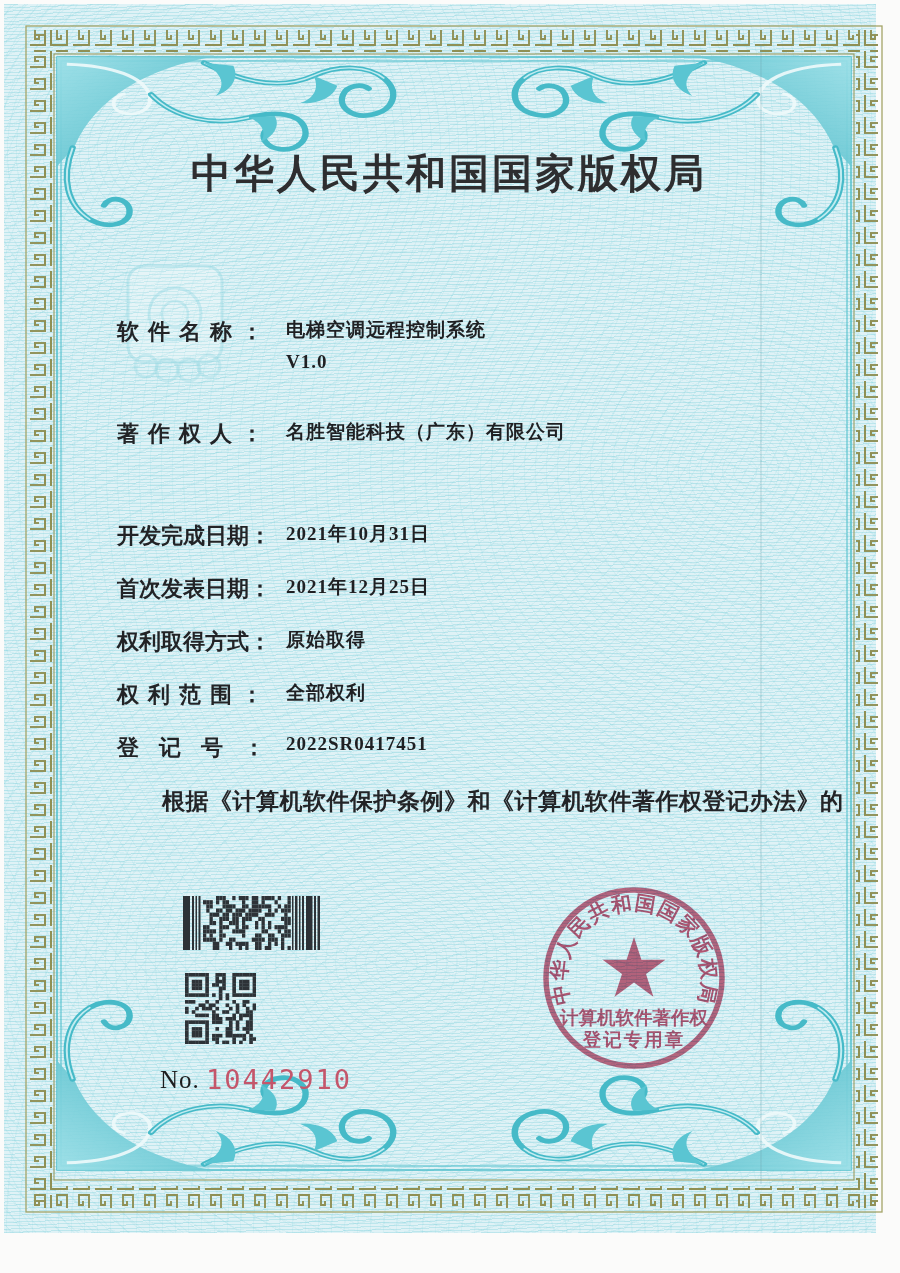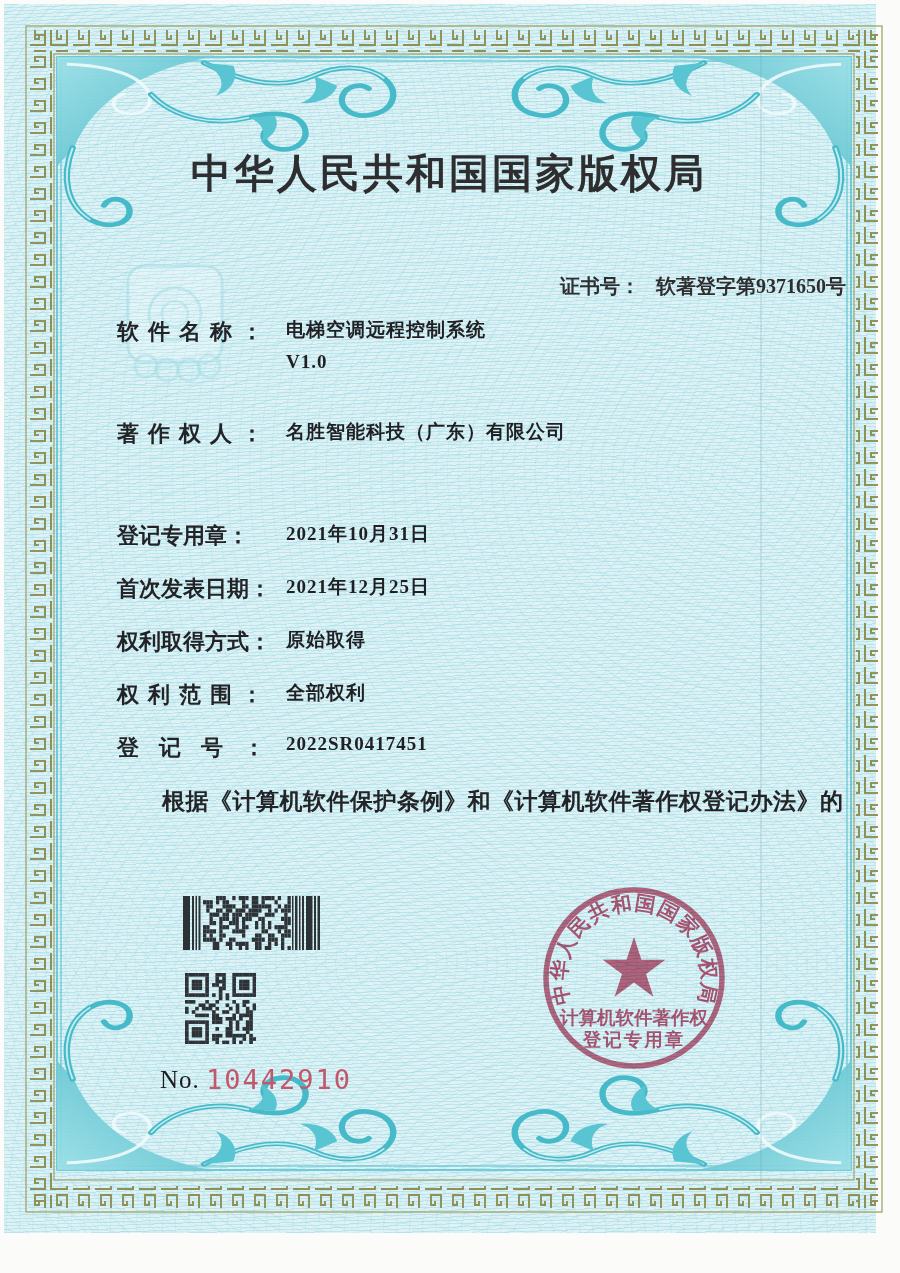--- a/index.html
+++ b/index.html
@@ -110,35 +110,32 @@
       <circle cx="142" cy="362" r="11" fill="none" stroke="rgba(150,215,225,.5)" stroke-width="3"></circle>
       <circle cx="163" cy="366" r="11" fill="none" stroke="rgba(150,215,225,.5)" stroke-width="3"></circle>
       <circle cx="185" cy="366" r="11" fill="none" stroke="rgba(150,215,225,.5)" stroke-width="3"></circle>
       <circle cx="205" cy="362" r="11" fill="none" stroke="rgba(150,215,225,.5)" stroke-width="3"></circle>
     </g>
 
     <line x1="757" y1="40" x2="757" y2="1180" stroke="rgba(110,160,172,.3)" stroke-width="1.3"></line>
   </svg>
 
   <div class="txt authority">中华人民共和国国家版权局</div>
-  <div class="txt certno">
-    <span class="lab">证书号：</span><span>软著登字第9371650号</span>
-  </div>
 
   <div class="row r0">
     <span class="lbl sp4">软件名称：</span>
     <span class="val">电梯空调远程控制系统</span>
     <span class="val val2">V1.0</span>
   </div>
   <div class="row r1">
     <span class="lbl sp4">著作权人：</span>
     <span class="val">名胜智能科技（广东）有限公司</span>
   </div>
   <div class="row r2">
-    <span class="lbl">登记专用章：</span>
+    <span class="lbl">开发完成日期：</span>
     <span class="val">2021年10月31日</span>
   </div>
   <div class="row r3">
     <span class="lbl">首次发表日期：</span>
     <span class="val">2021年12月25日</span>
   </div>
   <div class="row r4">
     <span class="lbl">权利取得方式：</span>
     <span class="val">原始取得</span>
   </div>

